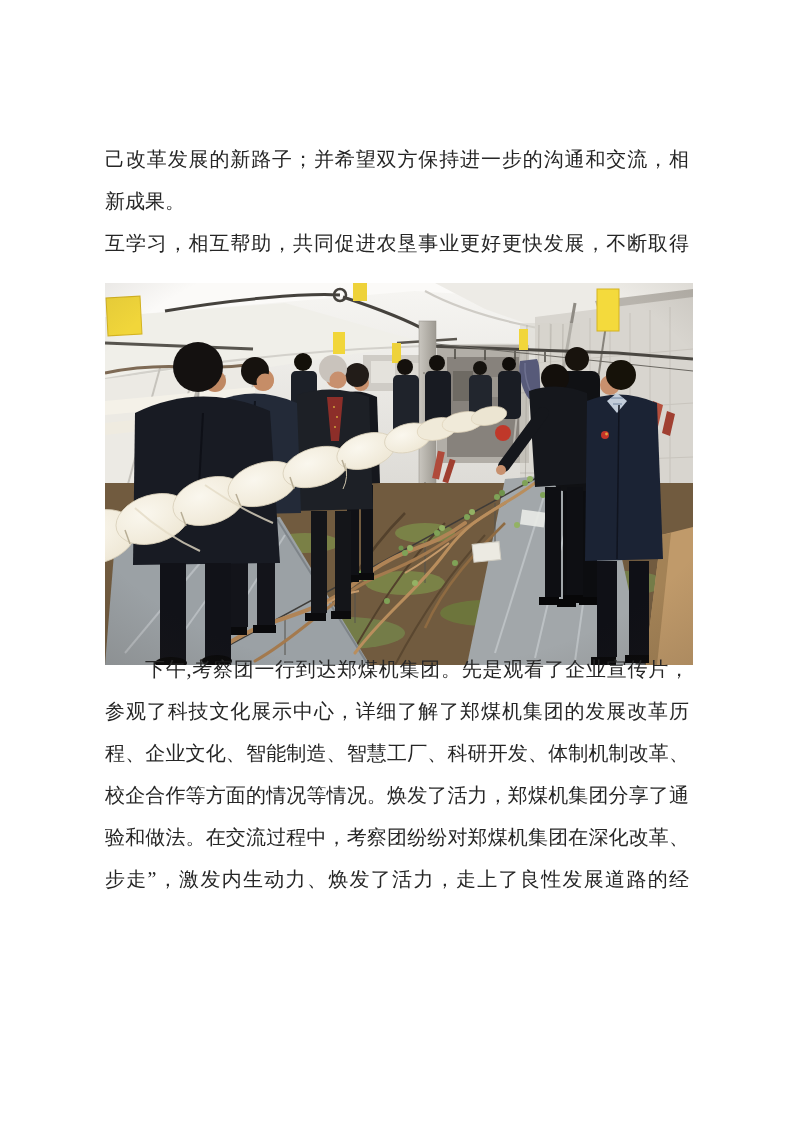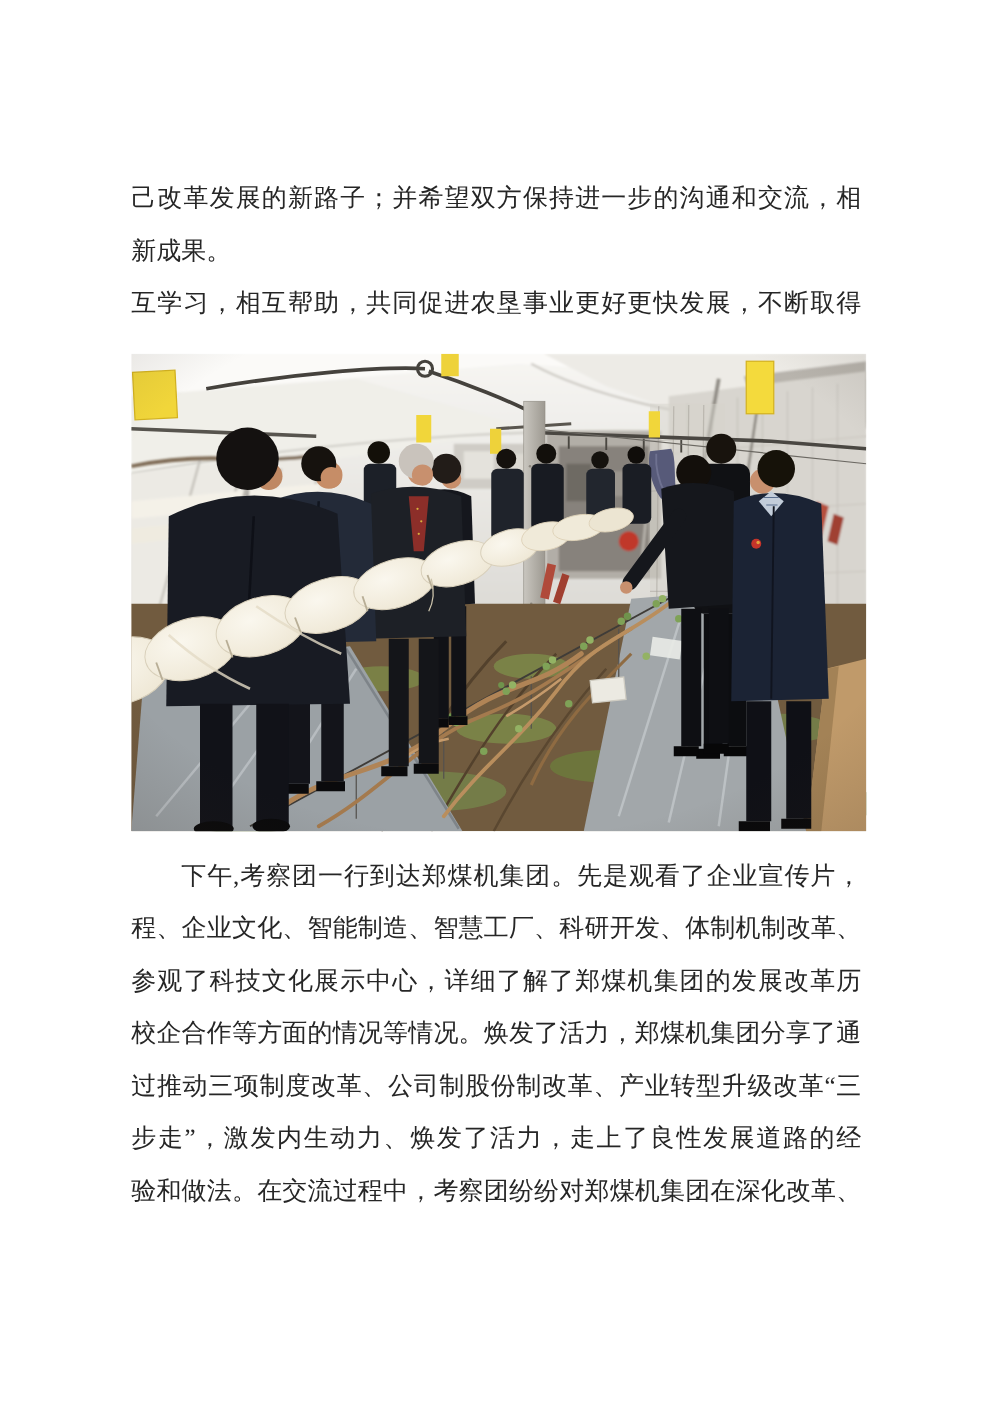--- a/index.html
+++ b/index.html
@@ -4,21 +4,21 @@
 <style>
   html,body{margin:0;padding:0;background:#ffffff;}
   .page{position:relative;width:793px;height:985px;background:#ffffff;overflow:hidden;
         font-family:"Liberation Serif","DejaVu Serif",serif;color:#262626;}
   .para{position:absolute;left:105px;width:584px;font-size:20px;}
   .para .line{height:42px;line-height:42px;text-align:justify;text-align-last:justify;
               box-sizing:border-box;white-space:nowrap;}
   .para .line.lastline{text-align-last:left;}
   .para .line.indent{padding-left:40px;}
   #para1{top:138px;}
-  #para2{top:680px;}
+  #para2{top:648px;}
   .photo-frame{position:absolute;left:105px;top:283px;width:588px;height:382px;margin:0;padding:0;}
   .photo-frame svg{display:block;width:588px;height:382px;}
   .page-number{position:absolute;left:0;right:0;top:1030px;text-align:center;
                font-size:16px;letter-spacing:1px;color:#2a2a2a;}
 </style>
 </head>
 <body>
 
 <div class="page">
 
@@ -336,23 +336,22 @@
         <ellipse cx="358" cy="139" rx="21" ry="10" fill="#f0ead9" stroke="#ded2b8" stroke-width="0.7" transform="rotate(-10 358 139)"></ellipse>
         <ellipse cx="384" cy="133" rx="18" ry="9" fill="#ece5d2" stroke="#ded2b8" stroke-width="0.7" transform="rotate(-12 384 133)"></ellipse>
       </g>
 
       <rect x="0" y="0" width="588" height="382" fill="url(#vign)"></rect>
     </svg>
   </figure>
 
   <div class="para" id="para2">
     <div class="line indent">下午,考察团一行到达郑煤机集团。先是观看了企业宣传片，</div>
+    <div class="line">参观了科技文化展示中心，详细了解了郑煤机集团的发展改革历</div>
     <div class="line">程、企业文化、智能制造、智慧工厂、科研开发、体制机制改革、</div>
-    <div class="line">参观了科技文化展示中心，详细了解了郑煤机集团的发展改革历</div>
     <div class="line">校企合作等方面的情况等情况。焕发了活力，郑煤机集团分享了通</div>
-    <div class="line">过推动三项制度改革、公司制股份制改革、产业转型升级改革“三</div>
+    <div class="line">验和做法。在交流过程中，考察团纷纷对郑煤机集团在深化改革、</div>
     <div class="line">步走”，激发内生动力、焕发了活力，走上了良性发展道路的经</div>
-    <div class="line">验和做法。在交流过程中，考察团纷纷对郑煤机集团在深化改革、</div>
   </div>
 
   <div class="page-number">— 3 —</div>
 
 </div>
 
 </body></html>

